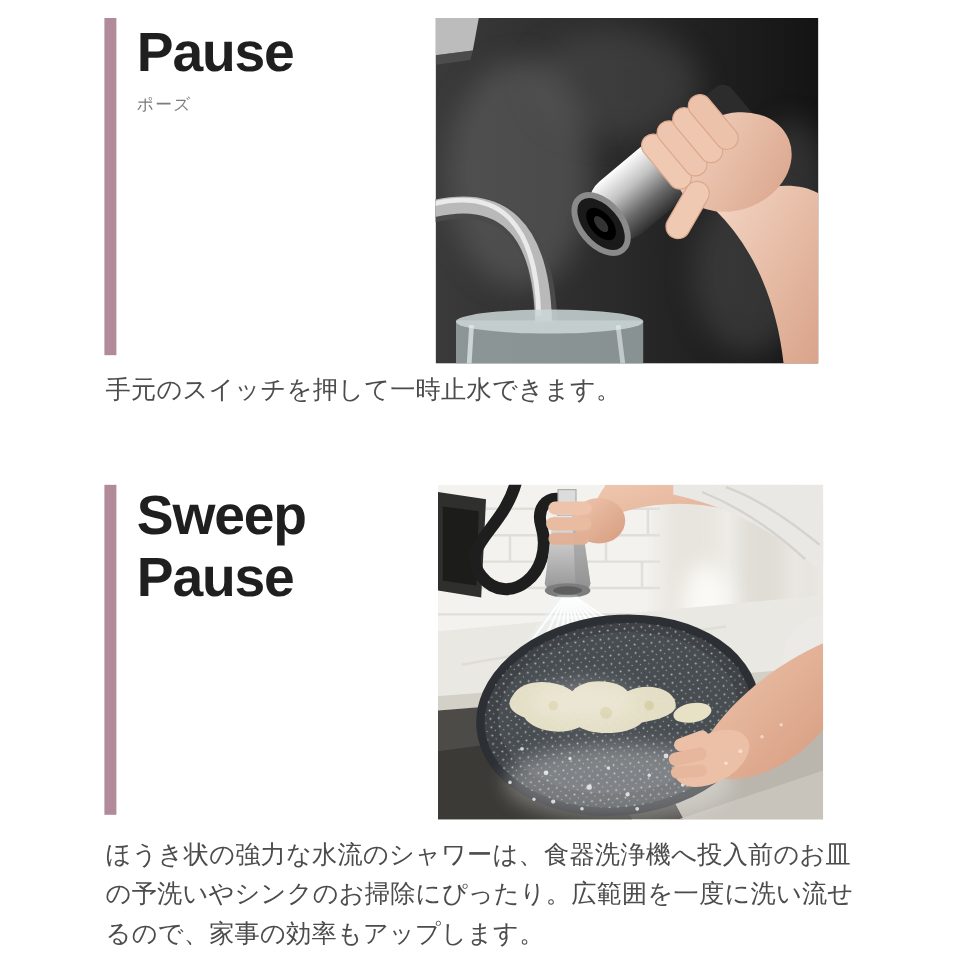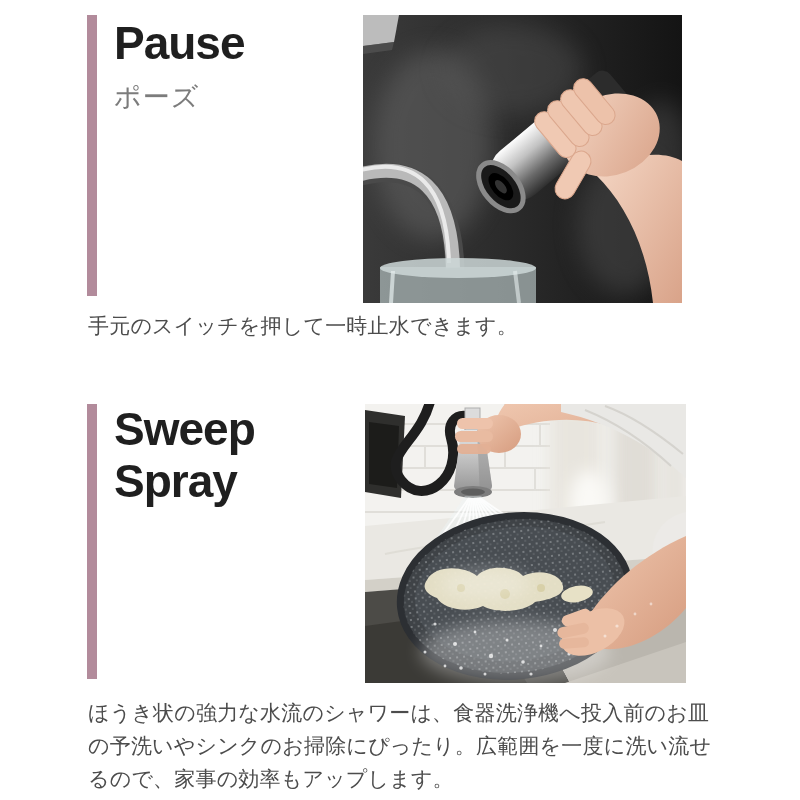--- a/index.html
+++ b/index.html
@@ -30,21 +30,21 @@
   .feature-title{
     font-size:46px;
     font-weight:700;
     color:var(--title);
     line-height:1.12;
     letter-spacing:-1px;
     width:225px;
   }
   .feature-subtitle{
     margin-top:9px;
-    font-size:27px;
+    font-size:14px;
     color:var(--muted);
     letter-spacing:1px;
   }
   .feature-desc{
     font-size:21px;
     color:var(--text);
     line-height:33px;
     letter-spacing:0.2px;
   }
   #desc1{left:88px;top:309px;width:640px;}
@@ -125,21 +125,21 @@
       <rect x="222" y="60" width="19" height="54" rx="9.5" fill="#edc2aa" stroke="#dba78d" stroke-width="1" transform="rotate(-40 231 87)"></rect>
       <rect x="200" y="134" width="20" height="52" rx="10" fill="#f0c9b3" stroke="#dba78d" stroke-width="1" transform="rotate(30 210 160)"></rect>
     </g>
   </svg>
 
   <p class="abs feature-desc" id="desc1">手元のスイッチを押して一時止水できます。</p>
 
   <div class="abs accent-bar" id="bar2"></div>
 
   <div class="abs feature-head" id="head2">
-    <div class="feature-title">Sweep Spray</div>
+    <div class="feature-title">Sweep Pause</div>
   </div>
 
   <svg class="abs photo" id="photo2" viewBox="0 0 321 279" aria-hidden="true">
     <defs>
       <linearGradient id="steel" x1="0" y1="0" x2="0" y2="1">
         <stop offset="0" stop-color="#e6e6e6"></stop>
           <stop offset="0.6" stop-color="#b5b5b5"></stop>
           <stop offset="1" stop-color="#939393"></stop>
       </linearGradient>
       <linearGradient id="skin2" x1="0" y1="0" x2="1" y2="1">

